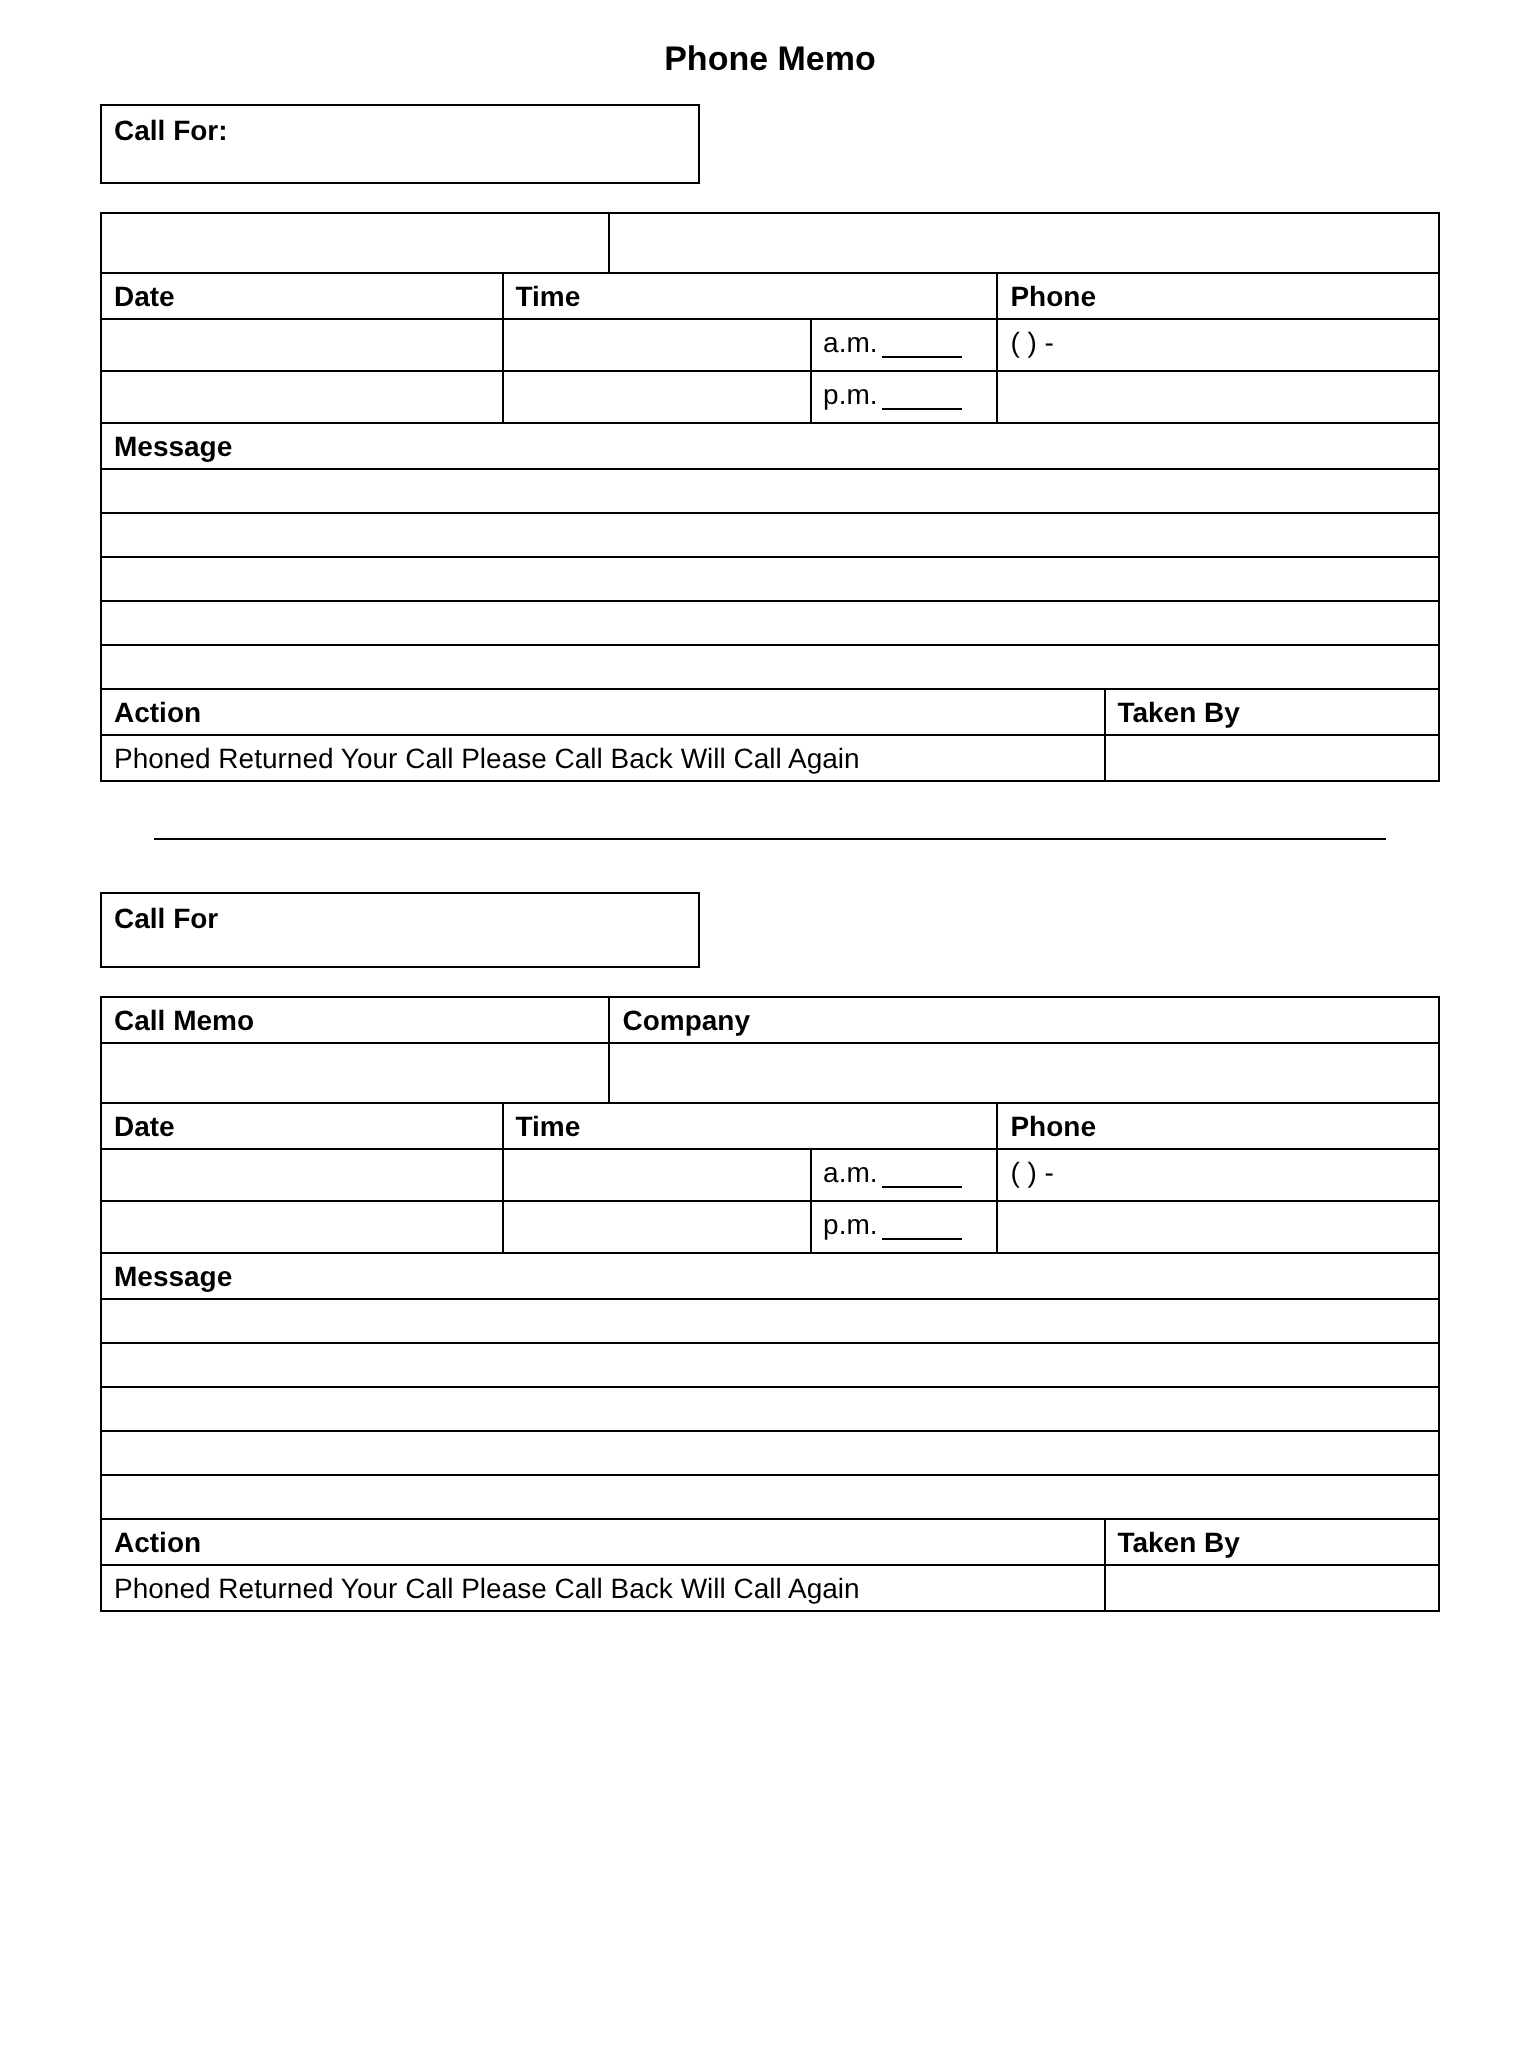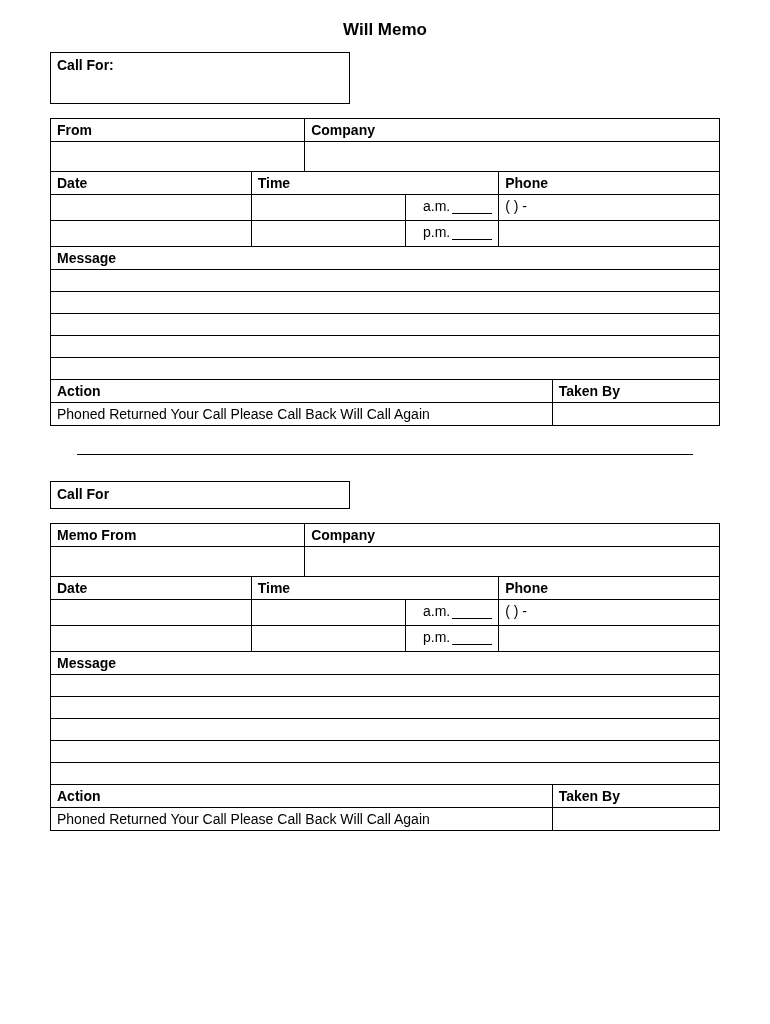--- a/index.html
+++ b/index.html
@@ -12,43 +12,43 @@
   }
   .title {
     text-align: center;
     font-weight: bold;
     font-size: 17px;
     margin-bottom: 12px;
   }
   .callfor-box {
     border: 1.5px solid black;
     width: 300px;
-    height: 52px;
+    height: 40px;
     padding: 4px 6px;
     font-weight: bold;
     font-size: 14px;
     margin-bottom: 14px;
   }
-  .callfor-box.tall { height: 28px; }
+  .callfor-box.tall { height: 38px; }
   table.main {
     width: 100%;
     border-collapse: collapse;
     table-layout: fixed;
   }
   table.main td {
     border: 1.5px solid black;
     padding: 3px 6px;
     vertical-align: top;
     font-size: 14px;
   }
   .hdr { font-weight: bold; }
   .datarow td { height: 26px; }
   .msgrow td { height: 22px; }
   .tallrow td { height: 30px; }
-  .time-cell { text-align: right; }
+  .time-cell { text-align: left; }
   .underline {
     display: inline-block;
     border-bottom: 1px solid black;
     width: 40px;
     vertical-align: bottom;
     margin-left: 2px;
   }
   .phone-format { letter-spacing: 0px; }
   .center { text-align: left; }
   .action-cell { padding: 4px 6px 20px 6px; }
@@ -56,41 +56,37 @@
   hr.separator {
     margin: 28px auto 26px auto;
     border: none;
     border-top: 1px solid black;
     width: 92%;
   }
 </style>
 </head>
 <body>
 
-<div class="title">Will Memo</div>
+<div class="title">Phone Memo</div>
 
 <div class="callfor-box">
   <span>Call For:</span>
 </div>
 
 <table class="main">
   <colgroup>
     <col style="width:15%">
       <col style="width:15%">
       <col style="width:8%">
       <col style="width:15%">
       <col style="width:14%">
       <col style="width:8%">
       <col style="width:25%">
   </colgroup>
   <tbody>
-      <tr>
-    <td colspan="3" class="hdr">From</td>
-    <td colspan="4" class="hdr">Company</td>
-  </tr>
   <tr class="tallrow">
     <td colspan="3"></td>
     <td colspan="4"></td>
   </tr>
   <tr>
     <td colspan="2" class="hdr">Date</td>
     <td colspan="3" class="hdr">Time</td>
     <td colspan="2" class="hdr">Phone</td>
   </tr>
   <tr class="datarow">
@@ -152,21 +148,21 @@
     <col style="width:15%">
       <col style="width:15%">
       <col style="width:8%">
       <col style="width:15%">
       <col style="width:14%">
       <col style="width:8%">
       <col style="width:25%">
   </colgroup>
   <tbody>
       <tr>
-    <td colspan="3" class="hdr">Memo From</td>
+    <td colspan="3" class="hdr">Call Memo</td>
     <td colspan="4" class="hdr">Company</td>
   </tr>
   <tr class="tallrow">
     <td colspan="3"></td>
     <td colspan="4"></td>
   </tr>
   <tr>
     <td colspan="2" class="hdr">Date</td>
     <td colspan="3" class="hdr">Time</td>
     <td colspan="2" class="hdr">Phone</td>

